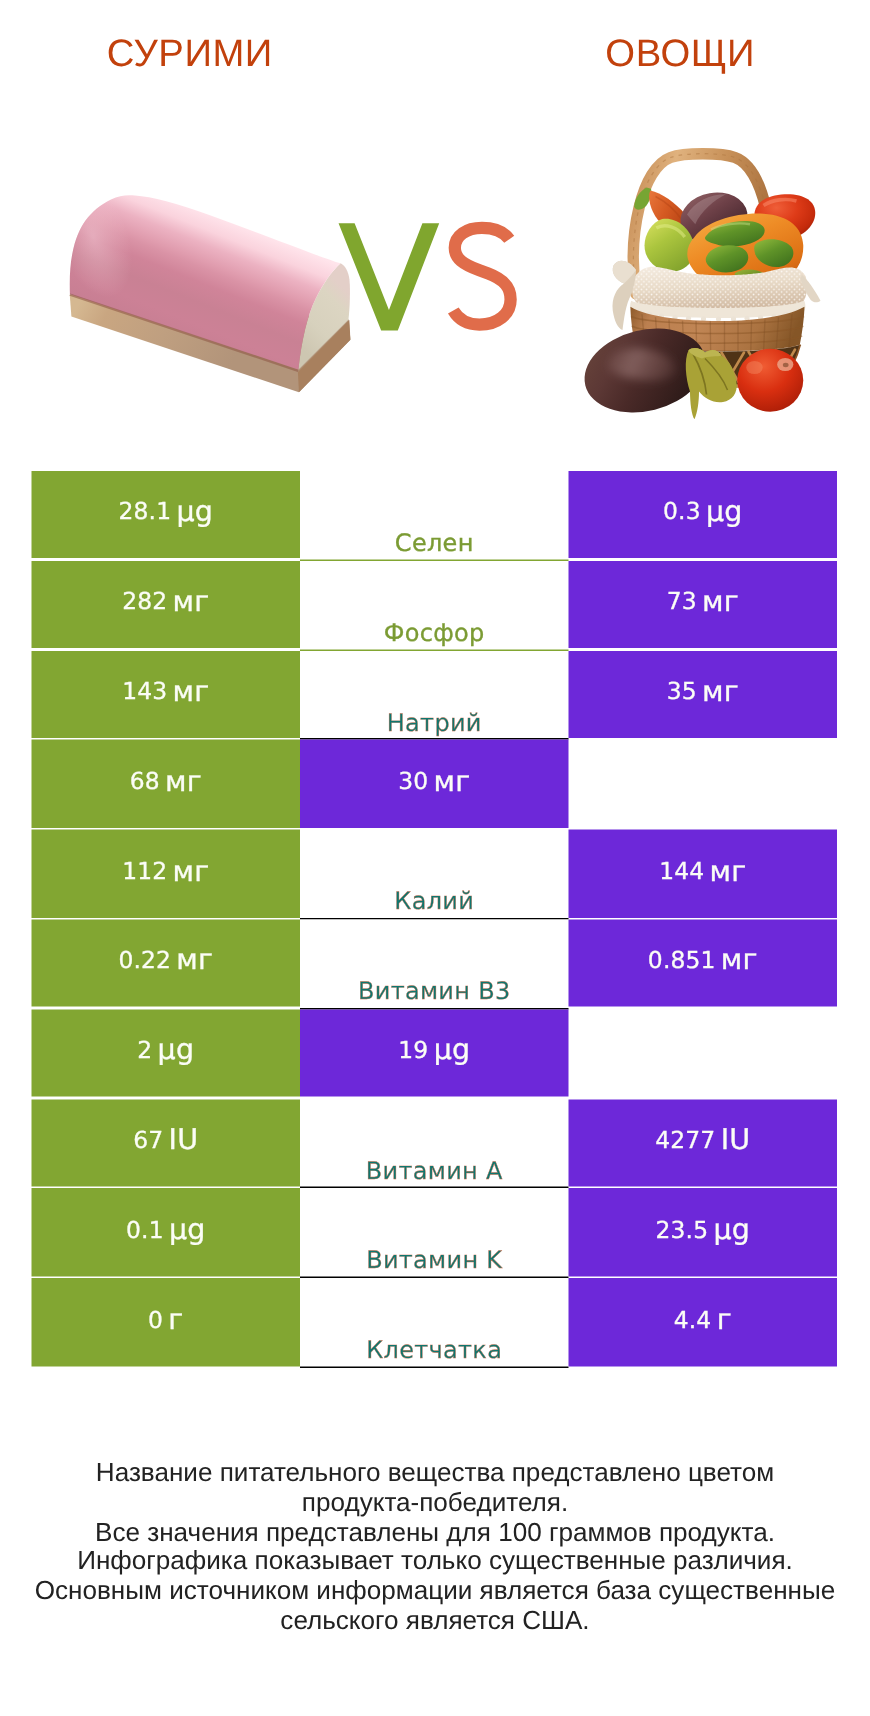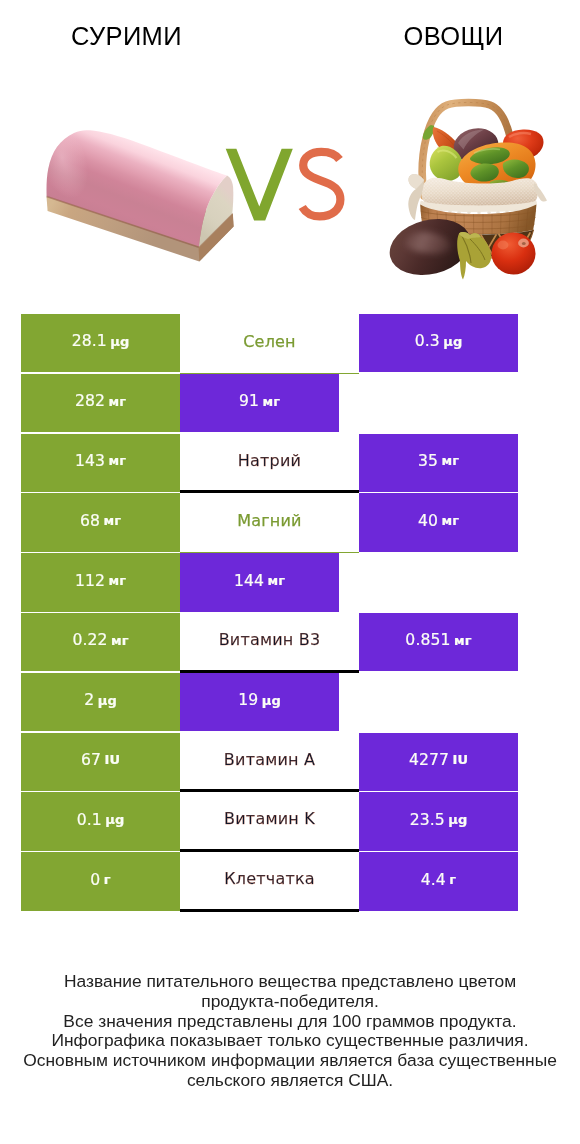--- a/index.html
+++ b/index.html
@@ -2,44 +2,44 @@
 <html lang="ru"><head>
 <meta charset="utf-8">
 <title>Сурими vs Овощи</title>
 <style>
   html,body{margin:0;padding:0;}
   body{width:580px;height:1144px;background:#ffffff;font-family:"Liberation Sans",sans-serif;
        -webkit-font-smoothing:antialiased;overflow:hidden;}
   .page{position:relative;width:580px;height:1144px;}
 
   
-  .hdr-title{position:absolute;top:21.6px;font-size:25.5px;line-height:28px;color:#000000;
+  .hdr-title{position:absolute;top:21.6px;font-size:25.5px;line-height:28px;color:#c2410c;
              text-align:center;letter-spacing:.35px;font-weight:400;
              font-family:"Liberation Sans",sans-serif;}
   #title-left{left:0;width:253px;}
   #title-right{left:327px;width:253px;}
 
   .img-left{position:absolute;left:36px;top:112px;width:200px;height:160px;overflow:visible;}
   .img-right{position:absolute;left:386px;top:96px;width:164px;height:188px;overflow:visible;}
 
   .vs{position:absolute;top:140px;left:220px;width:130px;height:86px;}
 
   
   .tbl{position:absolute;left:21px;top:314px;width:537px;}
   .row{display:flex;height:59.8px;}
   .cell{display:flex;align-items:center;justify-content:center;box-sizing:border-box;
         font-family:"DejaVu Sans",sans-serif;font-weight:400;}
-  .c-left,.c-right{width:159px;height:58.4px;color:#fbfdf6;font-size:15.6px;letter-spacing:.1px;-webkit-text-stroke:0.22px #fbfdf6;}
-  .c-mid{width:179px;height:59.8px;font-size:16px;letter-spacing:.2px;background:#fff;}
+  .c-left,.c-right{width:179px;height:58.4px;color:#fbfdf6;font-size:15.6px;letter-spacing:.1px;-webkit-text-stroke:0.22px #fbfdf6;}
+  .c-mid{width:179px;height:59.8px;font-size:16px;letter-spacing:.2px;background:#fff;align-items:flex-end;}
   .cell>span{position:relative;top:-1.8px;}
-  .unit{font-size:13px;margin-left:3.5px;font-weight:bold;}
+  .unit{font-size:19px;margin-left:3.5px;}
   .win-g{background:#82a632;}
   .win-o{background:#6d28d9;}
   .mid-g{color:#7b9b33;border-bottom:1px solid #82a632;-webkit-text-stroke:0.25px #7b9b33;}
-  .mid-o{color:#0f172a;border-bottom:3px solid #000000;-webkit-text-stroke:0.25px #cf6a4b;}
+  .mid-o{color:#0f766e;border-bottom:1px solid #000000;-webkit-text-stroke:0.25px #cf6a4b;}
 
   
   .footer{position:absolute;left:0;top:972px;width:580px;text-align:center;
           color:#222222;font-size:17.4px;line-height:19.8px;
           font-family:"Liberation Sans",sans-serif;}
   .footer div{white-space:nowrap;}
 </style>
 </head>
 <body>
 
@@ -335,22 +335,25 @@
         <div class="cell c-right win-o">
           <span>0.3</span>
           <span class="unit">µg</span>
         </div>
       </div>
       <div class="row">
         <div class="cell c-left win-g">
           <span>282</span>
           <span class="unit">мг</span>
         </div>
-        <div class="cell c-right win-o">
-          <span>91</span>
+        <div class="cell c-mid mid-g">
+          <span>Фосфор</span>
+        </div>
+        <div class="cell c-right win-o">
+          <span>73</span>
           <span class="unit">мг</span>
         </div>
       </div>
       <div class="row">
         <div class="cell c-left win-g">
           <span>143</span>
           <span class="unit">мг</span>
         </div>
         <div class="cell c-mid mid-o">
           <span>Натрий</span>
@@ -358,32 +361,32 @@
         <div class="cell c-right win-o">
           <span>35</span>
           <span class="unit">мг</span>
         </div>
       </div>
       <div class="row">
         <div class="cell c-left win-g">
           <span>68</span>
           <span class="unit">мг</span>
         </div>
-        <div class="cell c-mid mid-g">
-          <span>Магний</span>
-        </div>
-        <div class="cell c-right win-o">
-          <span>40</span>
+        <div class="cell c-right win-o">
+          <span>30</span>
           <span class="unit">мг</span>
         </div>
       </div>
       <div class="row">
         <div class="cell c-left win-g">
           <span>112</span>
           <span class="unit">мг</span>
+        </div>
+        <div class="cell c-mid mid-o">
+          <span>Калий</span>
         </div>
         <div class="cell c-right win-o">
           <span>144</span>
           <span class="unit">мг</span>
         </div>
       </div>
       <div class="row">
         <div class="cell c-left win-g">
           <span>0.22</span>
           <span class="unit">мг</span>

